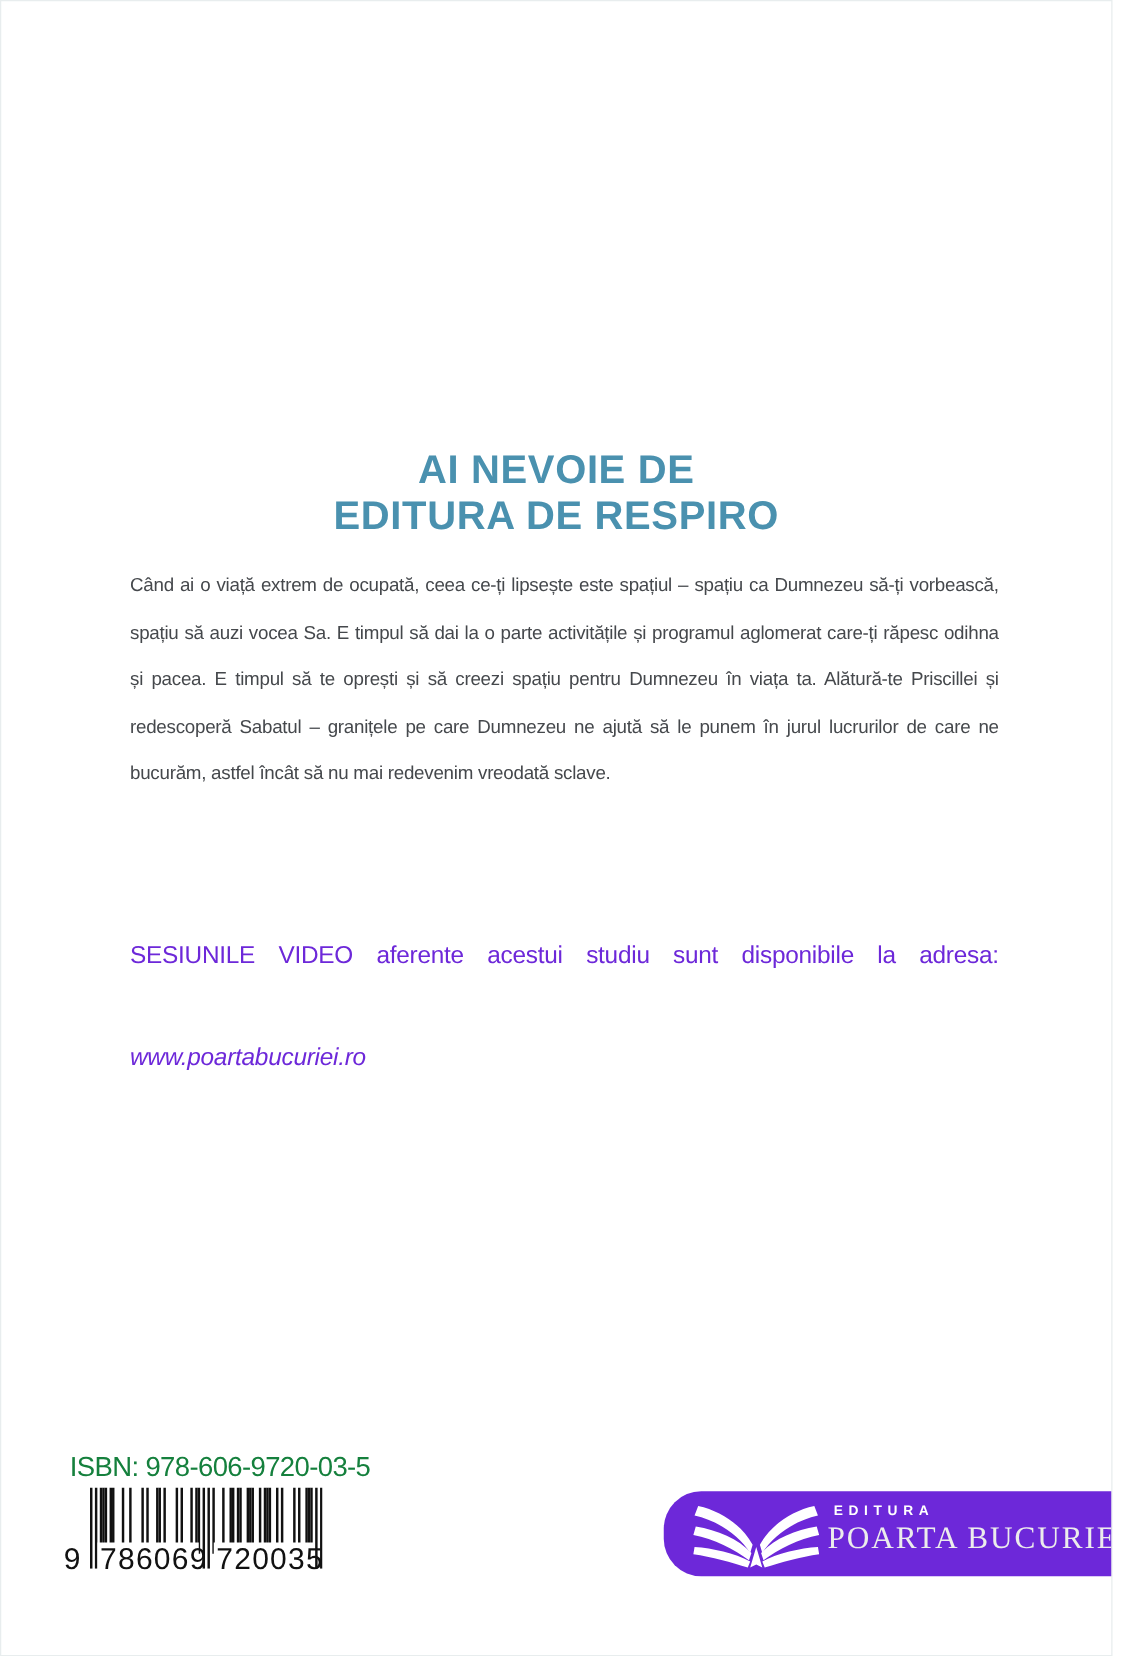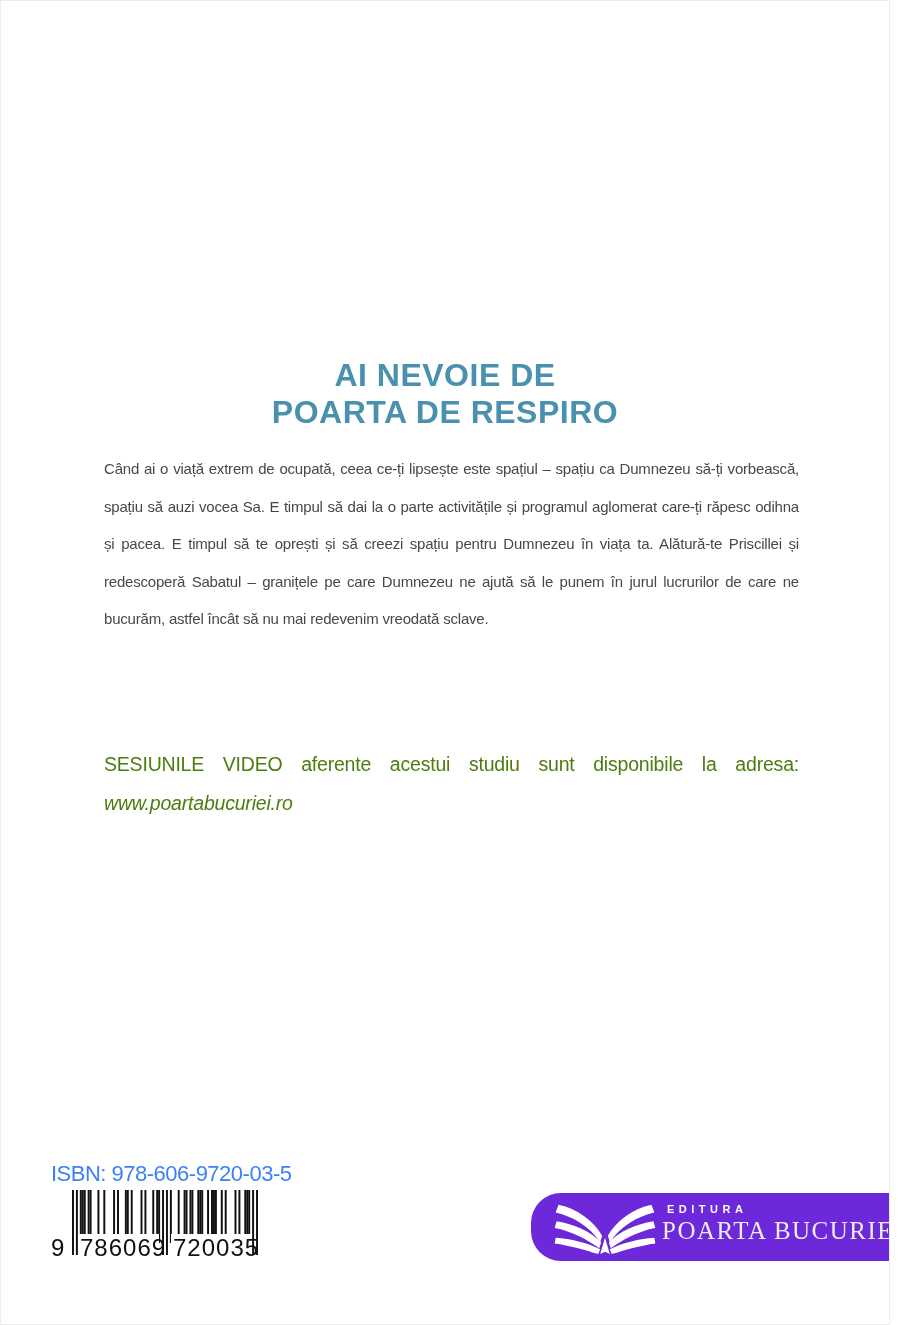--- a/index.html
+++ b/index.html
@@ -27,27 +27,27 @@
     letter-spacing:-0.2px;
     text-align:justify;
   }
   .video-block {
     position:absolute; top:744px; left:103px; width:695px;
     font-size:19.5px;
     line-height:38.5px;
     letter-spacing:-0.2px;
   }
   .video-note { text-align:justify; text-align-last:justify; }
-  .video-url { font-style:italic; }
+  .video-url { font-style:italic;margin-top:43px; }
 
   
   .isbn-block { position:absolute; left:50px; top:1160px; width:250px; }
   .isbn-label {
-    font-size:22px; letter-spacing:-0.5px; color:#3b82f6;
-    white-space:nowrap; margin-bottom:3px;
+    font-size:22px; letter-spacing:-0.5px; color:#15803d;
+    white-space:nowrap; margin-bottom:3px;text-align:center;
   }
   .barcode-outer { position:relative; padding-left:21px; height:74px; }
   .barcode { position:relative; width:186px; height:72px; }
   .barcode svg { position:absolute; top:0; left:0; }
   .barcode svg rect { fill:#111111; }
   .digit-9 {
     position:absolute; left:0; top:44px;
     font-size:24px; color:#111111;
   }
   .digit-group {
@@ -79,26 +79,26 @@
     margin-top:2px; white-space:nowrap;
   }
 </style>
 </head>
 <body>
 
 <div class="page">
 
   <div class="title-block" style="color: rgb(74, 145, 175);">
     <div>AI NEVOIE DE</div>
-    <div>POARTA DE RESPIRO</div>
+    <div>EDITURA DE RESPIRO</div>
   </div>
 
   <div class="body-text" style="color: rgb(69, 72, 76);">Când ai o viață extrem de ocupată, ceea ce-ți lipsește este spațiul – spațiu ca Dumnezeu să-ți vorbească, spațiu să auzi vocea Sa. E timpul să dai la o parte activitățile și programul aglomerat care-ți răpesc odihna și pacea. E timpul să te oprești și să creezi spațiu pentru Dumnezeu în viața ta. Alătură-te Priscillei și redescoperă Sabatul – granițele pe care Dumnezeu ne ajută să le punem în jurul lucrurilor de care ne bucurăm, astfel încât să nu mai redevenim vreodată sclave.</div>
 
-  <div class="video-block" style="color: #4d7c0f;">
+  <div class="video-block" style="color: #6d28d9;">
     <div class="video-note">SESIUNILE VIDEO aferente acestui studiu sunt disponibile la adresa:</div>
     <div class="video-url">www.poartabucuriei.ro</div>
   </div>
 
   <div class="isbn-block">
     <div class="isbn-label">ISBN: 978-606-9720-03-5</div>
     <div class="barcode-outer">
       <span class="digit-9">9</span>
       <div class="barcode">
         <svg width="186" height="65" viewBox="0 0 95 65" preserveAspectRatio="none" id="barcode-bars">

